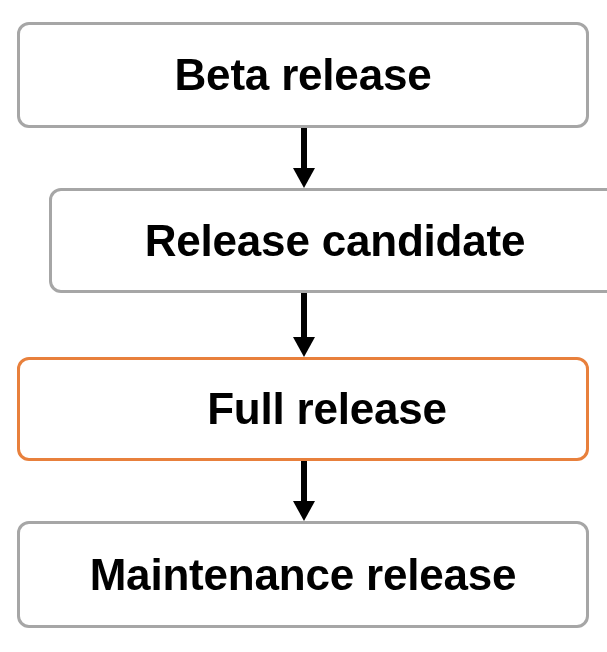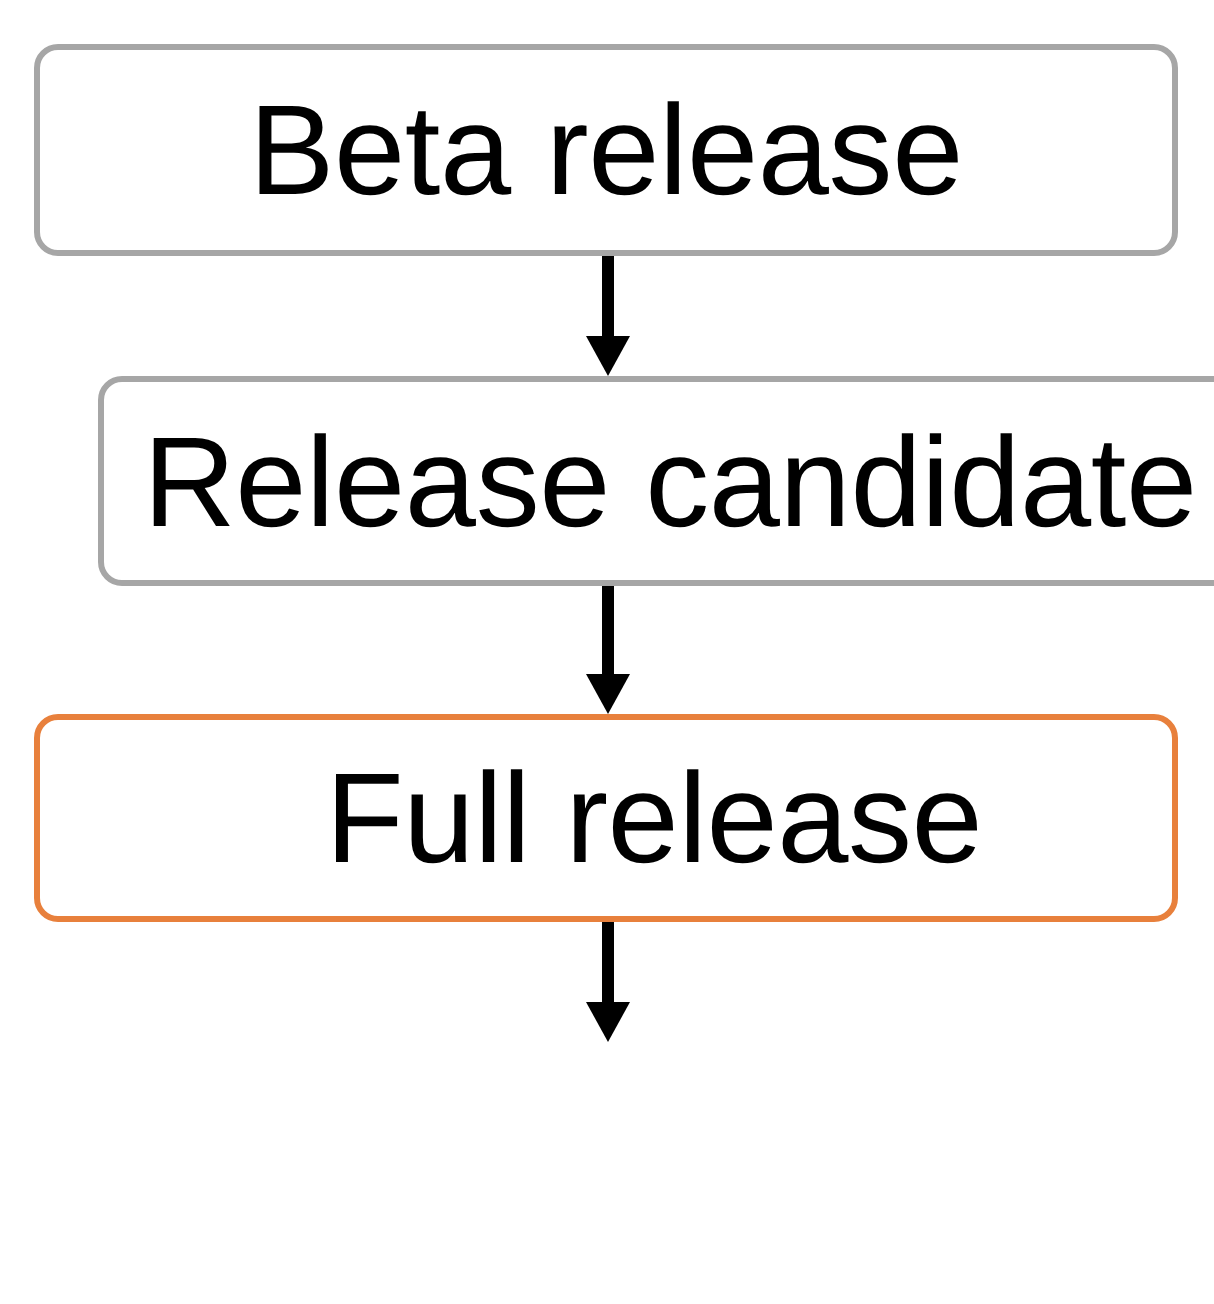--- a/index.html
+++ b/index.html
@@ -27,27 +27,27 @@
     border: 3px solid #a6a6a6;
     border-radius: 12px;
     display: flex;
     align-items: center;
     justify-content: center;
   }
   .flow-node.highlighted {
     border-color: #e8803c;
   }
   .node-label {
-    font-size: 64px;
+    font-size: 44px;
     line-height: 1;
     color: #000000;
     letter-spacing: -0.2px;
     white-space: nowrap;
     text-align: center;
-    font-weight: 400;
+    font-weight: 700;
   }
 
   
   #node-beta        { top: 22px;  height: 106px; }
   #node-rc          { top: 188px; height: 105px; margin-left: 32px; }
   #node-full        { top: 357px; height: 104px; padding-left: 48px; }
   #node-maintenance { top: 521px; height: 107px; }
 
   
   .flow-arrow {
@@ -105,14 +105,17 @@
 
   <div id="node-full" class="flow-node highlighted" style="border-color: rgb(232, 128, 60); background-color: rgb(255, 255, 255);">
     <span class="node-label" style="color: rgb(0, 0, 0);">Full release</span>
   </div>
 
   <div id="arrow-full-maint" class="flow-arrow">
     <div class="arrow-stem" style="background: rgb(0, 0, 0);"></div>
     <div class="arrow-head" style="border-top-color: rgb(0, 0, 0);"></div>
   </div>
 
+  <div id="node-maintenance" class="flow-node" style="border-color: rgb(166, 166, 166); background-color: rgb(255, 255, 255);">
+    <span class="node-label" style="color: rgb(0, 0, 0);">Maintenance release</span>
+  </div>
 
 </div>
 
 </body></html>

